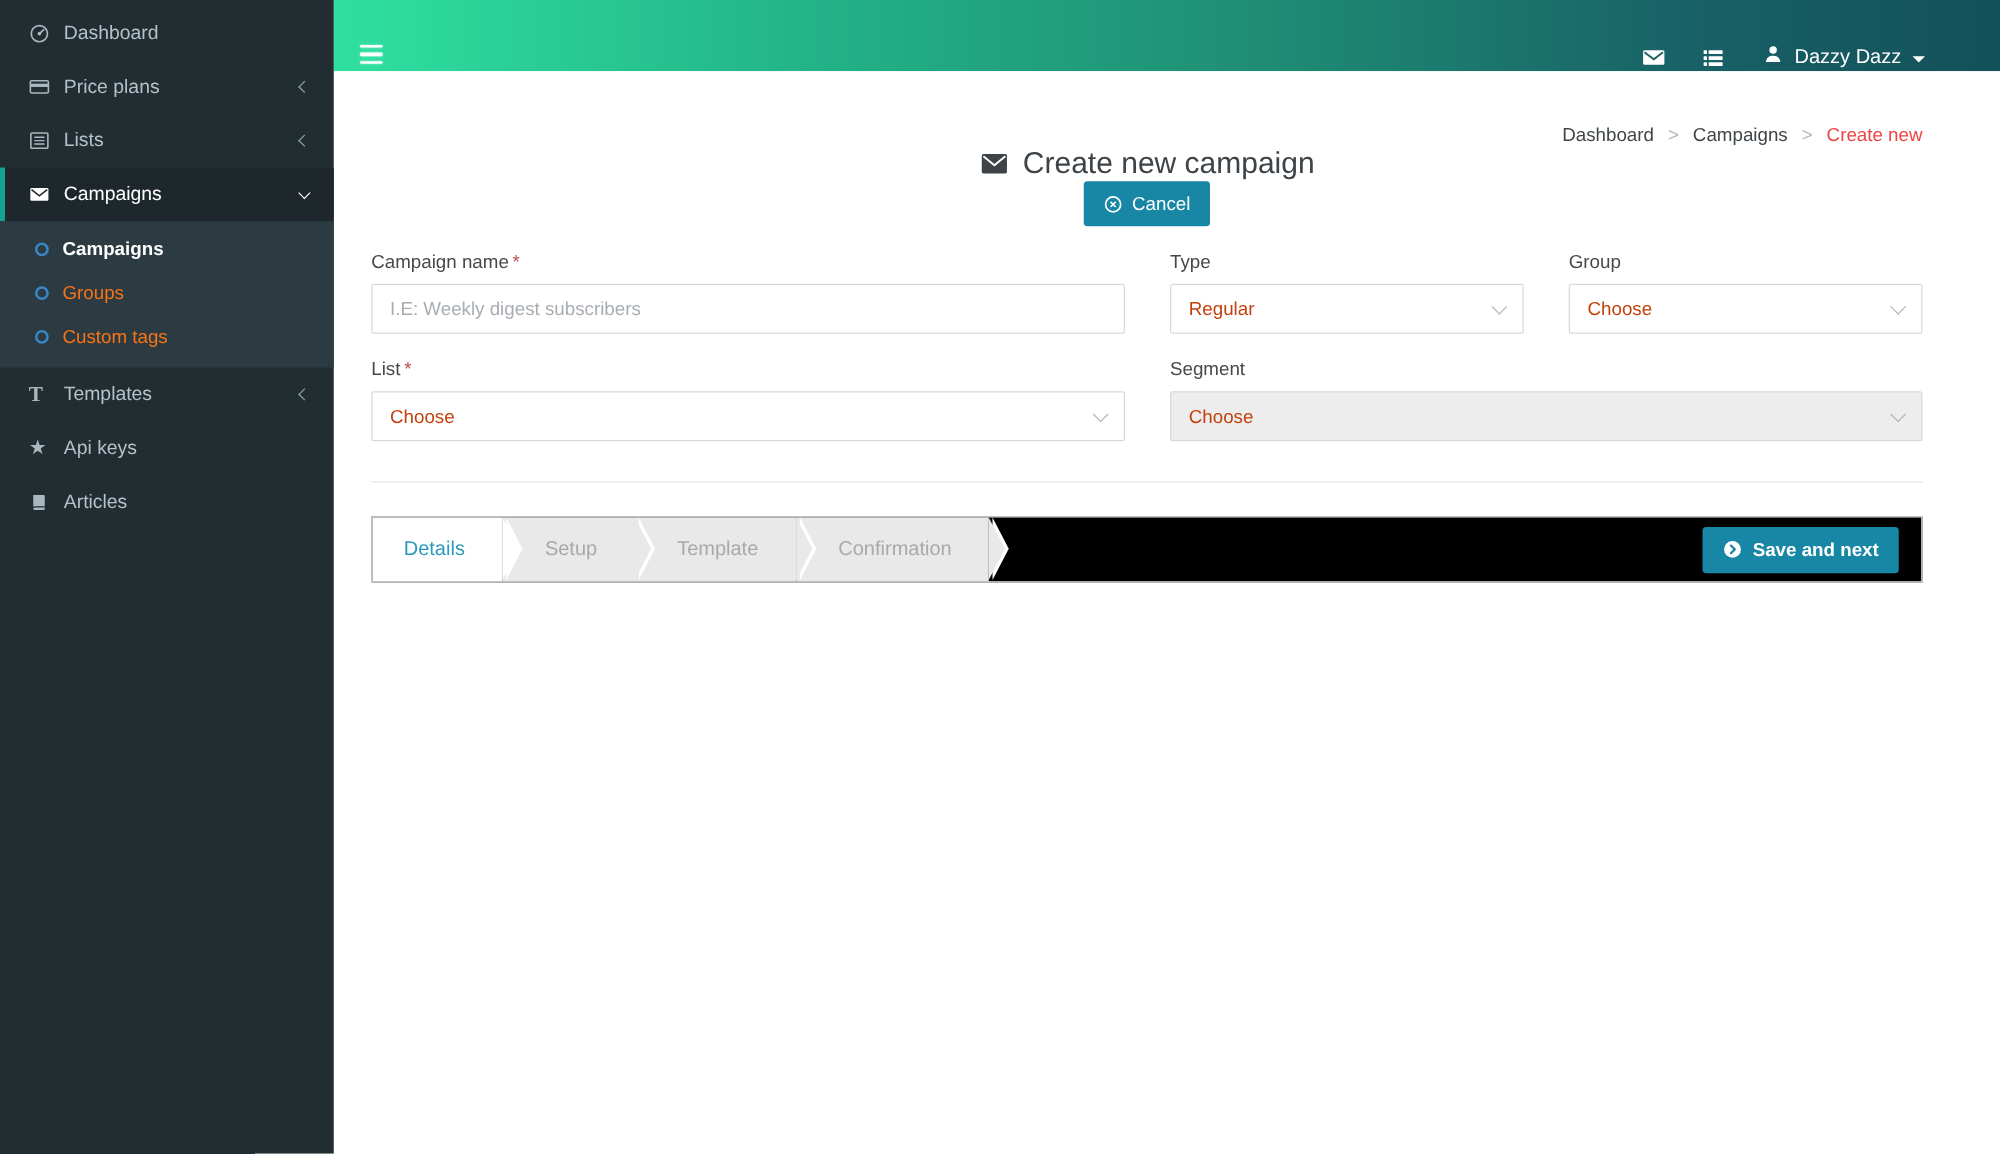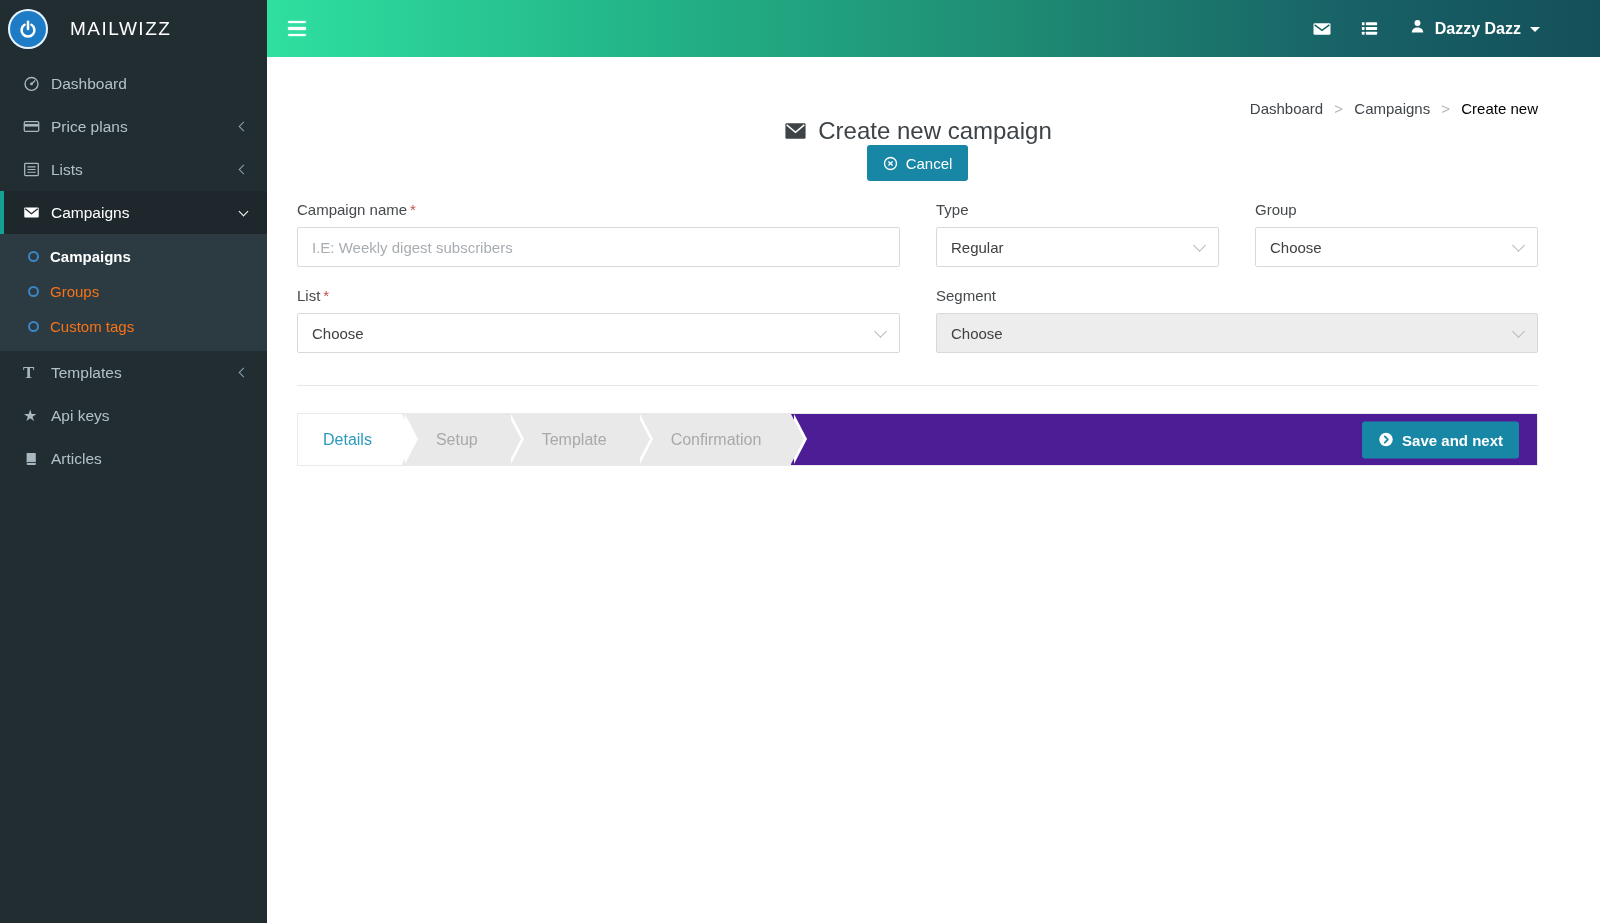--- a/index.html
+++ b/index.html
@@ -28,87 +28,78 @@
   .submenu { background: #2c3b41; padding: 5px 0 7px; }
   .sub-item { display: flex; align-items: center; height: 35px; padding-left: 28px; color: #f97316; font-size: 15px; cursor: pointer; }
   .sub-item.active { color: #fff; font-weight: bold; }
   .bullet { width: 11px; height: 11px; border: 2px solid #3a86c8; border-radius: 50%; margin-right: 11px; flex: none; }
   .tpl-glyph { font-family: "Liberation Serif", serif; font-size: 17px; font-weight: bold; line-height: 1; }
   .star-glyph { font-size: 16px; line-height: 1; }
 
   
   .topbar { position: absolute; left: 267px; top: 0; right: 0; height: 57px;
     background: linear-gradient(90deg, #2fe0a0 0%, #23b488 28%, #1f8e74 55%, #186066 82%, #14505a 100%);
-    display: flex; align-items: center; font-weight: bold; }
+    display: flex; align-items: flex-end; }
   .hamburger { margin-left: 17px; display: flex; flex-direction: column; gap: 4px; cursor: pointer; padding: 6px 4px; }
   .hamburger i { display: block; width: 18px; height: 2.5px; background: #fff; border-radius: 1px; box-shadow: 0 0 2px rgba(180,255,240,.8); }
   .topbar-right { margin-left: auto; display: flex; align-items: center; padding-right: 60px; }
   .tb-icon { display: flex; align-items: center; cursor: pointer; margin-left: 28px; }
   .user-menu { display: flex; align-items: center; margin-left: 30px; cursor: pointer; color: #fff; }
   .user-name { font-size: 16px; margin: 0 9px 0 9px; }
   .caret-down { width: 0; height: 0; border-left: 5px solid transparent; border-right: 5px solid transparent; border-top: 5px solid #fff; margin-top: 2px; }
 
   
   .content { position: absolute; left: 267px; top: 57px; right: 0; bottom: 0; background: #fff; padding: 0 62px 0 30px; }
   .breadcrumb { margin-top: 43px; text-align: right; font-size: 15px; color: #3f4549; }
   .breadcrumb a { color: #3f4549; text-decoration: none; cursor: pointer; }
   .breadcrumb .sep { color: #b5b5b5; margin: 0 7px; }
-  .breadcrumb .current { color: #000000; }
+  .breadcrumb .current { color: #ef4444; }
 
   .page-head { display: flex; align-items: center; justify-content: flex-start; flex-direction: column; }
   .page-title { display: flex; align-items: center; font-size: 24px; font-weight: 400; color: #3d4347; }
   .page-title .ttl-icon { margin-right: 10px; display: flex; }
 
   .btn { display: inline-flex; align-items: center; gap: 8px; background: #1887a6; color: #fff; border: none;
     font-family: "Liberation Sans", sans-serif; font-size: 15px; height: 36px; padding: 0 16px; border-radius: 3px; cursor: pointer; }
 
   .form-area { margin-top: 16px; }
   .frow { display: flex; gap: 36px; margin-top: 20px; }
   .field label { display: block; font-size: 15px; color: #46494c; margin-bottom: 9px; }
   .req { color: #bd4f4c; margin-left: 3px; }
   .control { height: 40px; width: 100%; border: 1px solid #d6dade; border-radius: 2px; background: #fff;
-    font-family: "Liberation Sans", sans-serif; font-size: 15px; color: #404040; padding: 0 14px; outline: none; }
+    font-family: "Liberation Sans", sans-serif; font-size: 15px; color: #c2410c; padding: 0 14px; outline: none; }
   .control::placeholder { color: #a8adb2; }
   .select { display: flex; align-items: center; justify-content: space-between; cursor: pointer; }
   .select .chev-sel { width: 9px; height: 9px; border-right: 1.5px solid #b0b6ba; border-bottom: 1.5px solid #b0b6ba; transform: rotate(45deg); margin-top: -4px; flex: none; }
   .select.disabled { background: #ededed; }
   .w-lg { width: 603px; flex: none; }
   .w-sm { width: 283px; flex: none; }
   .w-xl { width: 602px; flex: none; }
 
   .divider { border: none; border-top: 1px solid #e8e8e8; margin: 32px 0 0; }
 
-  .wizard { margin-top: 27px; height: 53px; background: #4c1d95; border: 1px solid #eaeaea; position: relative; display: flex; align-items: stretch; }
+  .wizard { margin-top: 27px; height: 53px; background: #000000; border: 1px solid #eaeaea; position: relative; display: flex; align-items: stretch; }
   .wz-step { position: relative; display: flex; align-items: center; padding: 0 30px 0 34px; font-size: 16px; color: #a9a9a9; background: #e9e9e9; cursor: pointer; }
   .wz-step:first-child { padding-left: 25px; }
   .wz-step::before, .wz-step::after { content: ""; position: absolute; top: 0; left: 100%;
     border-top: 25.5px solid transparent; border-bottom: 25.5px solid transparent; }
   .wz-step::after { border-left: 13px solid #e9e9e9; z-index: 2; }
   .wz-step::before { margin-left: 3px; border-left: 13px solid #fff; z-index: 1; }
   .wz-step:nth-child(1) { z-index: 5; }
   .wz-step:nth-child(2) { z-index: 4; }
   .wz-step:nth-child(3) { z-index: 3; }
   .wz-step:nth-child(4) { z-index: 2; }
   .wz-step.active { background: #fff; color: #2b9abc; }
   .wz-step.active::after { border-left-color: #fff; }
   .save-btn { position: absolute; right: 18px; top: 50%; transform: translateY(-50%); height: 37px; font-weight: bold; }
 </style>
 </head>
 <body>
 
 <aside class="sidebar">
-  <div class="brand">
-    <div class="logo-circle">
-      <svg viewBox="0 0 24 24" width="22" height="22">
-          <path d="M8.2 7.4a7 7 0 1 0 7.6 0" fill="none" stroke="#fff" stroke-width="2.8" stroke-linecap="round"></path>
-          <path d="M12 4v8" stroke="#fff" stroke-width="2.8" stroke-linecap="round"></path>
-        </svg>
-    </div>
-    <div class="brand-name">MAILWIZZ</div>
-  </div>
 
   <nav class="nav">
     <div class="nav-item">
       <span class="nav-icon">
         <svg viewBox="0 0 20 20" width="17" height="17">
             <circle cx="10" cy="10.5" r="7.6" fill="none" stroke="currentColor" stroke-width="1.6"></circle>
             <path d="M10 10.5l4-3.6" stroke="currentColor" stroke-width="1.6" stroke-linecap="round"></path>
             <circle cx="10" cy="10.5" r="1.7" fill="currentColor"></circle>
           </svg>
       </span>

